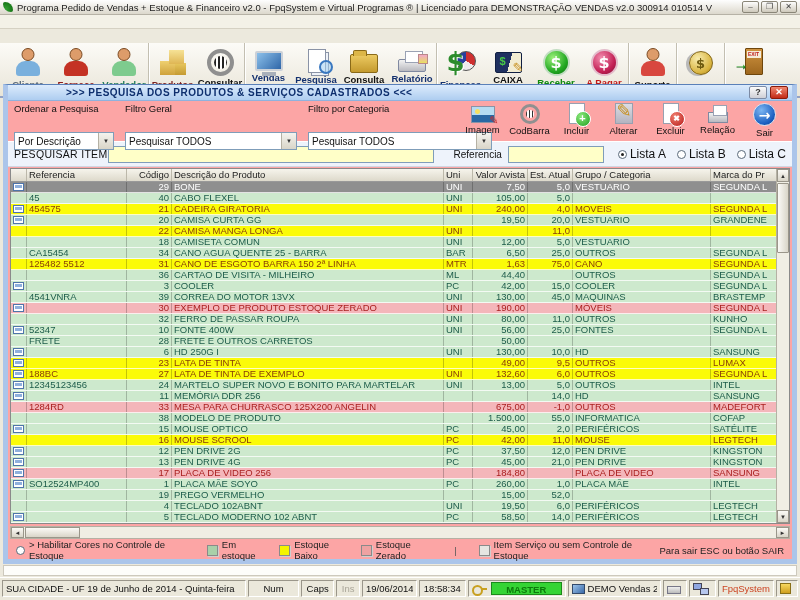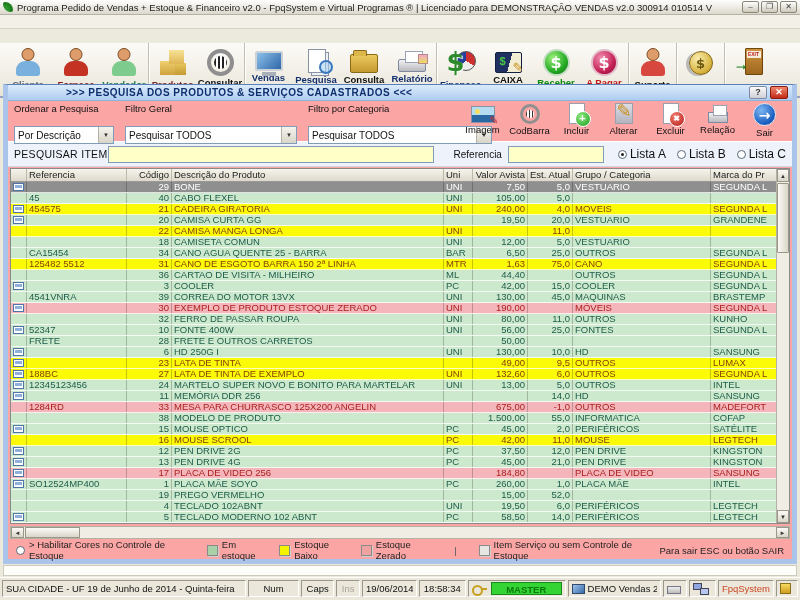--- a/index.html
+++ b/index.html
@@ -58,21 +58,21 @@
 
   
   #panel{position:absolute;left:3px;top:84px;width:794px;height:480px;background:#fca5a5;border:1px solid #5a80b8;border-left:5px solid #abc5ea;border-right:5px solid #abc5ea;border-bottom:5px solid #abc5ea}
   #panel-header{height:16px;background:linear-gradient(#dcebfc,#aecdf0);border-bottom:1px solid #8fb2dd;display:flex;align-items:center;padding:0 4px 0 58px}
   #panel-title{flex:1;font-weight:bold;font-size:10px;color:#0e2f6e;letter-spacing:.5px;white-space:nowrap;overflow:hidden}
   .hbtn{width:18px;height:13px;margin-left:3px;border:1px solid #7c8aa4;border-radius:2px;background:linear-gradient(#fbfbfb,#cfcfd6);font:bold 9px/11px "Liberation Sans",sans-serif;text-align:center;color:#333;flex:none}
   .hbtn.close{background:linear-gradient(#f08770,#c22a16);color:#fff;border-color:#8a1a0a}
 
   #filterzone{position:relative;height:40px}
   #filters{position:absolute;left:6px;top:2px;display:flex;gap:11px}
-  .filter label{display:block;font-size:9.5px;margin-bottom:12px;color:#111}
+  .filter label{display:block;font-size:9.5px;margin-bottom:18px;color:#111}
   .combo{display:flex;height:18px;border:1px solid #7f9db9;background:#fff;align-items:center}
   .combo-text{flex:1;padding:0 3px;font-size:10px;white-space:nowrap;overflow:hidden}
   .combo-arrow{width:15px;height:16px;background:linear-gradient(#f4f3ee,#d9d5c8);border-left:1px solid #b5b1a4;font-size:6px;line-height:16px;text-align:center;color:#333;flex:none}
   [data-name="filter-ordenar"] .combo{width:100px}
   [data-name="filter-geral"] .combo{width:172px}
   [data-name="filter-categoria"] .combo{width:184px}
   #actions{position:absolute;right:4px;top:-2px;display:flex}
   .action{width:47px;display:flex;flex-direction:column;align-items:center;padding-top:2px}
   .action .alabel{font-size:9.5px;margin-top:1px;white-space:nowrap}
   .aic{width:26px;height:26px;position:relative;display:inline-block;flex:none}

